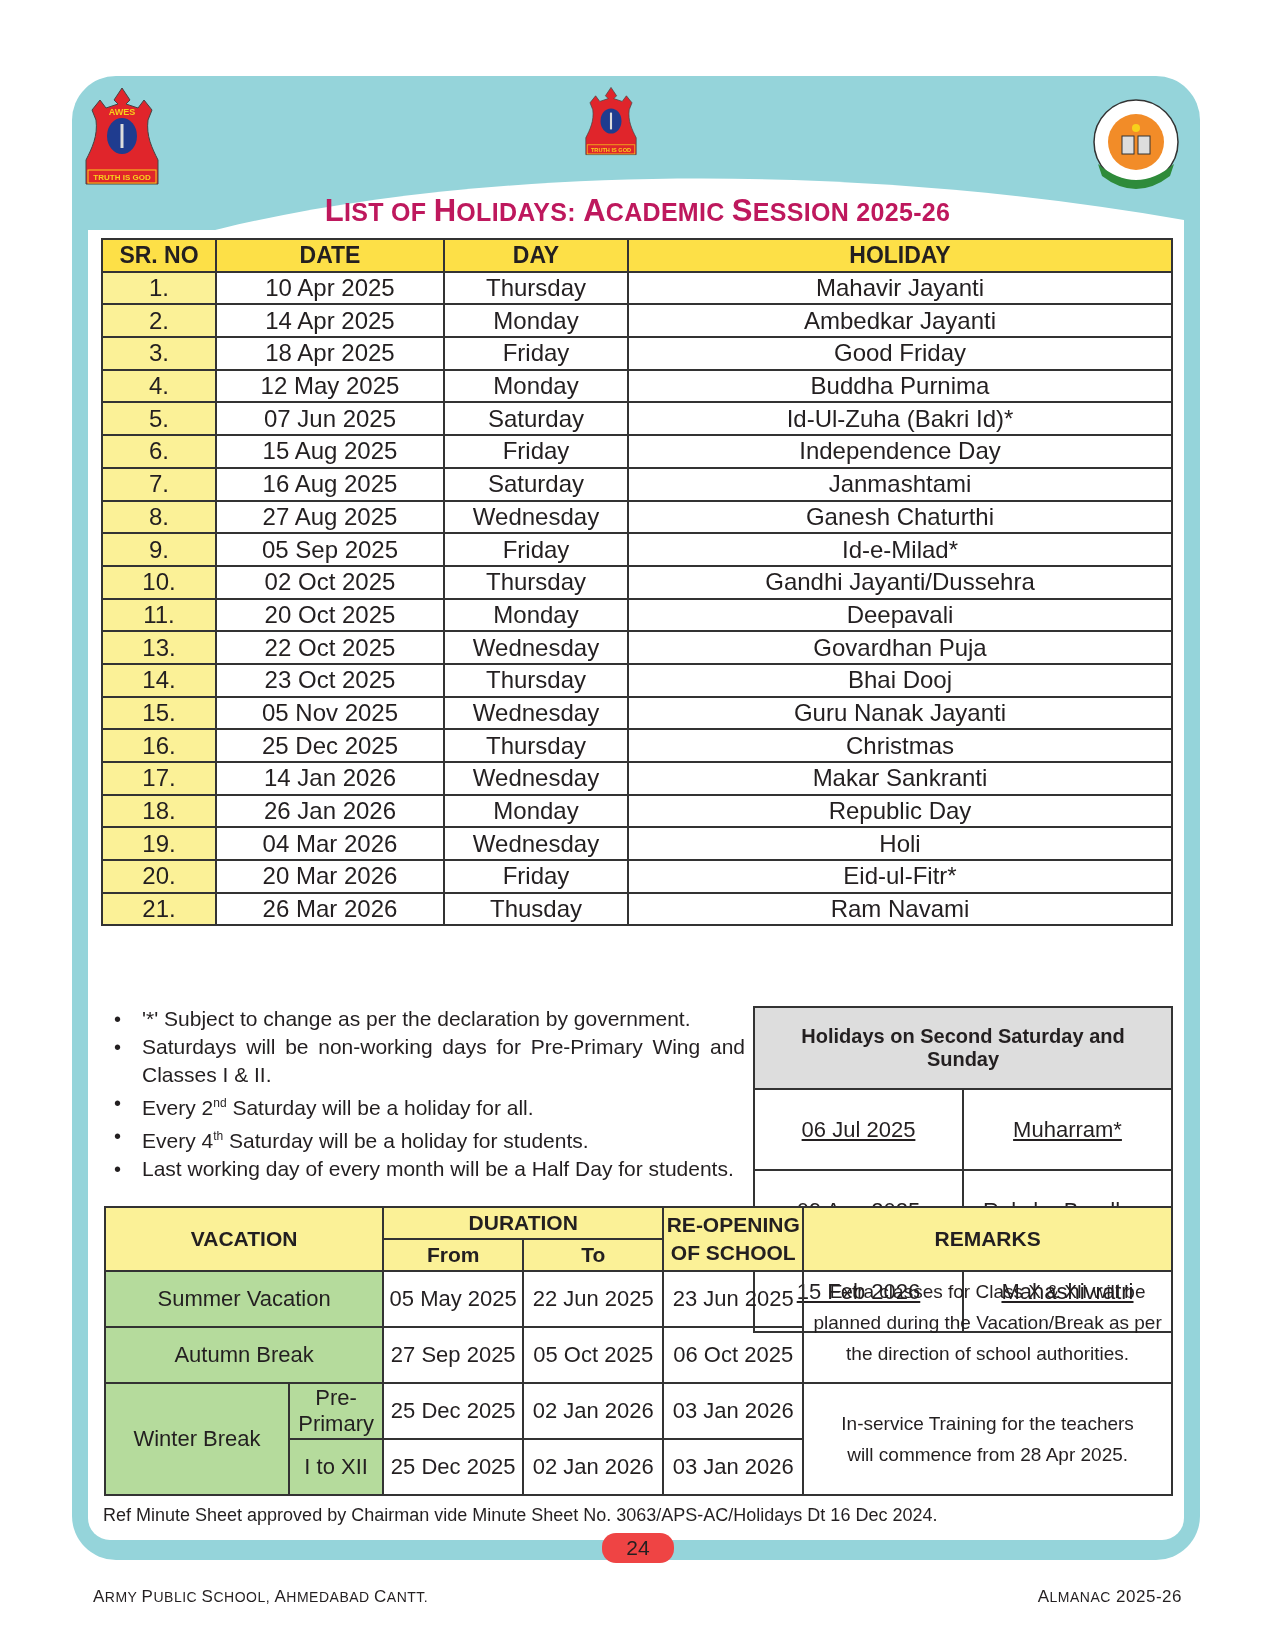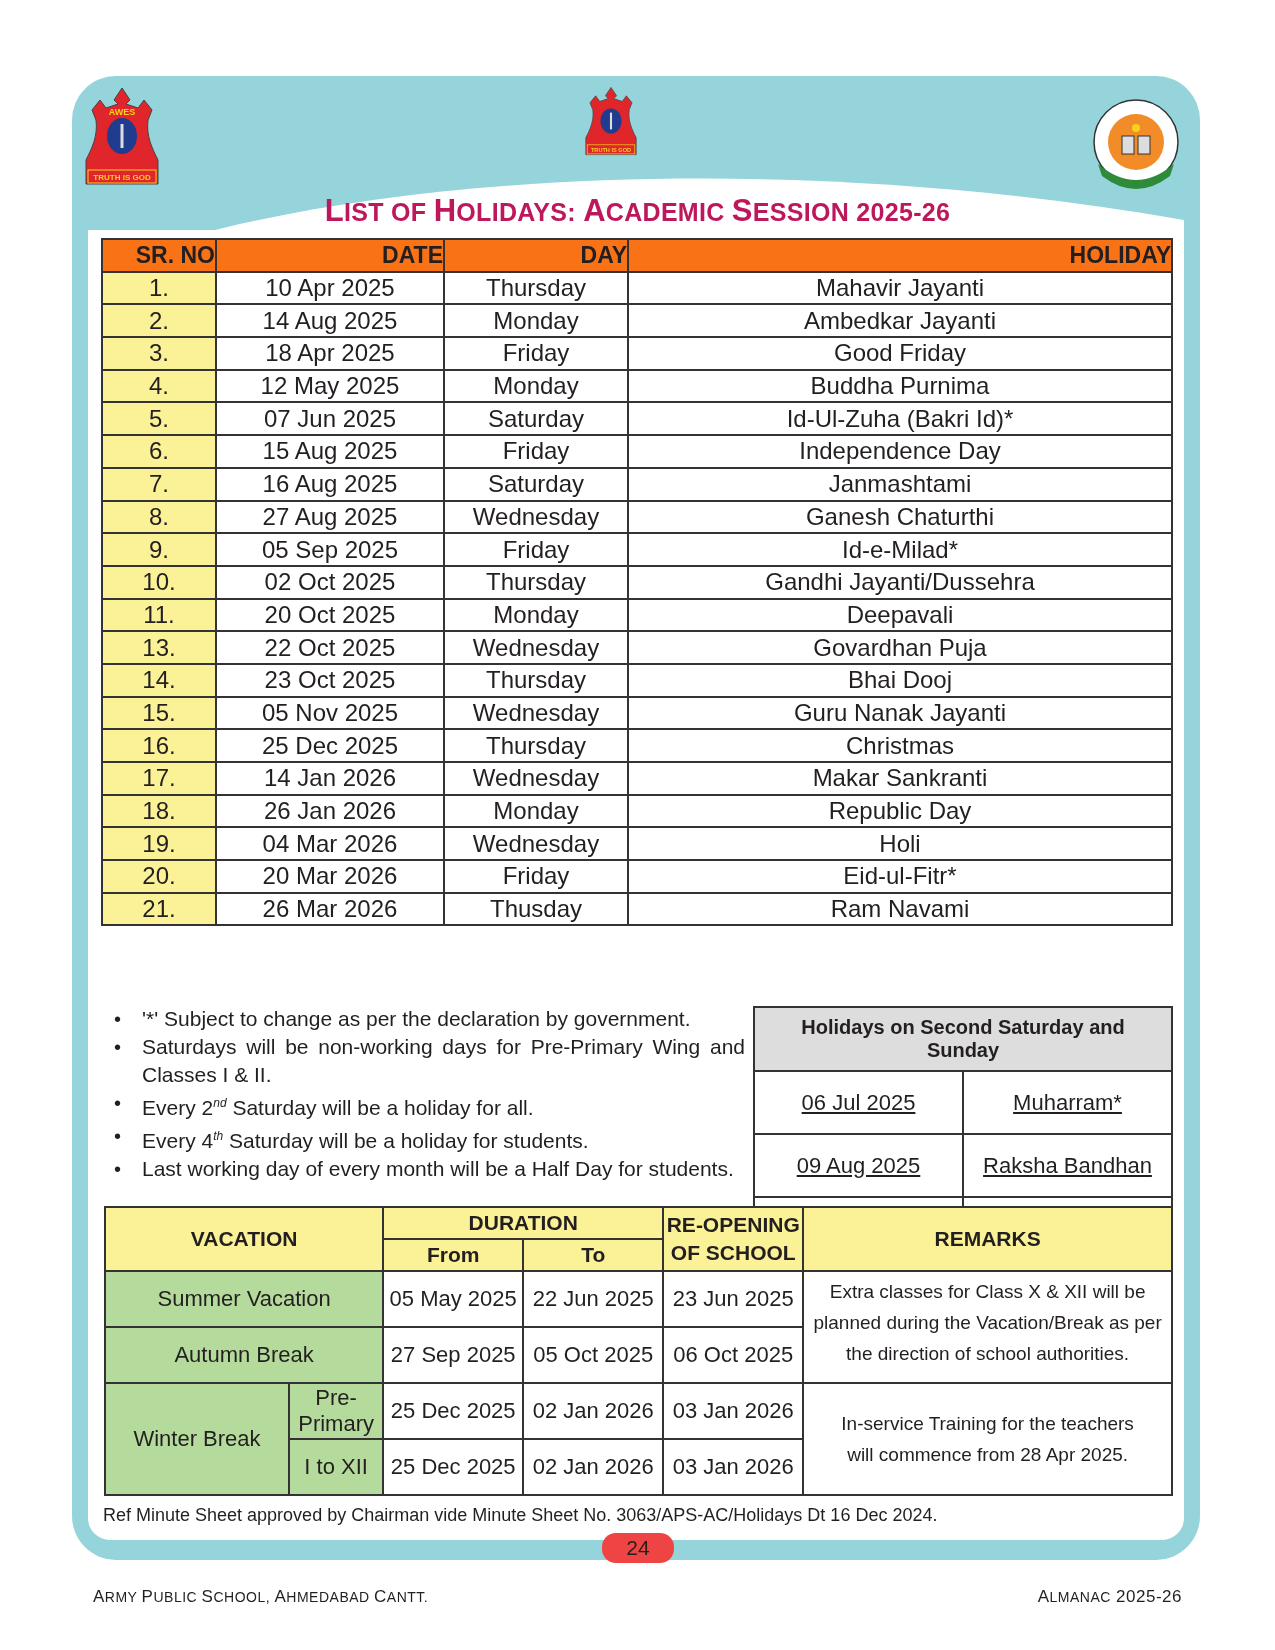--- a/index.html
+++ b/index.html
@@ -7,29 +7,29 @@
   .frame{position:absolute;left:72px;top:76px;width:1128px;height:1484px;background:#95d4da;border-radius:44px;}
   .inner{position:absolute;left:88px;top:230px;width:1096px;height:1310px;background:#fff;border-radius:0 0 22px 22px;}
   .curve{position:absolute;left:88px;top:150px;width:1096px;height:120px;overflow:hidden;}
   .curve svg{display:block;}
   .logo{position:absolute;}
   .title{position:absolute;left:0;width:1275px;top:193px;text-align:center;color:#be185d;font-weight:bold;font-size:31px;letter-spacing:0.3px;}
   .title .sc{font-size:25px;}
   table{border-collapse:collapse;}
   .holiday-table{position:absolute;left:101px;top:238px;width:1072px;}
   .holiday-table td,.holiday-table th{border:2px solid #333;height:30.7px;padding:0;text-align:center;font-size:24px;font-weight:normal;}
-  .holiday-table th{background:#f97316;font-weight:bold;font-size:23px;text-align:right;}
+  .holiday-table th{background:#fde047;font-weight:bold;font-size:23px;}
   .holiday-table td.sr{background:#fbf197;}
   .notes{position:absolute;left:110px;top:1005px;width:635px;font-size:21px;line-height:28px;}
   .notes ul{margin:0;padding:0;list-style:none;}
   .notes li{position:relative;padding-left:32px;text-align:justify;}
   .notes li::before{content:"\2022";position:absolute;left:4px;top:0;font-size:20px;}
-  .notes sup{font-size:12px;font-style:italic;}
+  .notes sup{font-size:12px;}
   .sat-table{position:absolute;left:753px;top:1006px;width:420px;}
-  .sat-table td,.sat-table th{border:2px solid #333;text-align:center;font-size:22px;padding:8px;}
+  .sat-table td,.sat-table th{border:2px solid #333;text-align:center;font-size:22px;padding:17px;}
   .sat-table th{background:#dddddd;font-size:20px;height:37px;font-weight:bold;}
   .sat-table td{height:45px;text-decoration:underline;}
   .vac-table{position:absolute;left:104px;top:1206px;width:1069px;}
   .vac-table td,.vac-table th{border:2px solid #333;text-align:center;padding:0;font-size:22px;}
   .vac-table th{background:#fbf197;font-weight:bold;font-size:21px;}
   .vac-table td.lbl{background:#b5db9c;}
   .vac-table td.rem{font-size:19px;line-height:31px;vertical-align:top;}
   .ref{position:absolute;left:103px;top:1505px;font-size:18px;}
   .pageno{position:absolute;left:602px;top:1533px;width:72px;height:30px;background:#ef4444;border-radius:14px;text-align:center;font-size:21px;line-height:30px;}
   .foot-left{position:absolute;left:93px;top:1587px;font-size:17px;letter-spacing:0.5px;}
@@ -94,21 +94,21 @@
   </thead>
   <tbody id="holiday-body">
       <tr>
         <td class="sr">1.</td>
         <td>10 Apr 2025</td>
         <td>Thursday</td>
         <td>Mahavir Jayanti</td>
       </tr>
       <tr>
         <td class="sr">2.</td>
-        <td>14 Aug 2025</td>
+        <td>14 Apr 2025</td>
         <td>Monday</td>
         <td>Ambedkar Jayanti</td>
       </tr>
       <tr>
         <td class="sr">3.</td>
         <td>18 Apr 2025</td>
         <td>Friday</td>
         <td>Good Friday</td>
       </tr>
       <tr>

